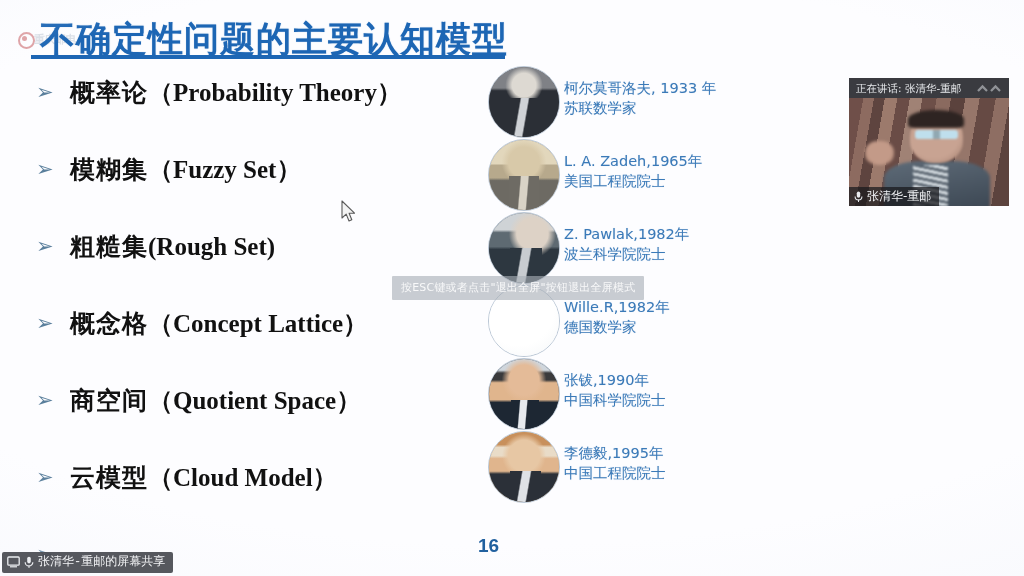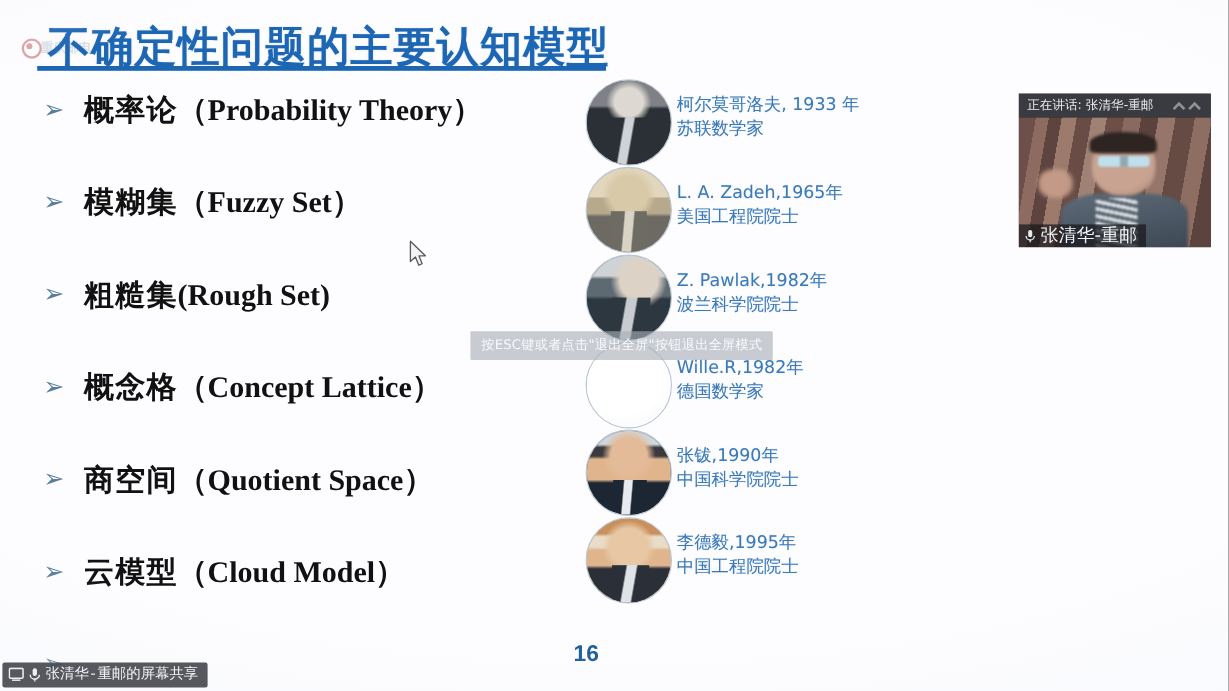--- a/index.html
+++ b/index.html
@@ -338,21 +338,21 @@
   #video-name-badge {
     position: absolute;
     left: 0; bottom: 0;
     display: flex;
     align-items: center;
     gap: 4px;
     padding: 3px 8px 3px 5px;
     background: rgba(24,24,28,0.72);
     color: #f0f2f5;
     font-family: "DejaVu Sans", sans-serif;
-    font-size: 15px;
+    font-size: 12px;
     line-height: 13px;
     white-space: nowrap;
   }
 
   
   #share-status-bar {
     position: absolute;
     left: 2px; bottom: 3px;
     display: flex;
     align-items: center;

